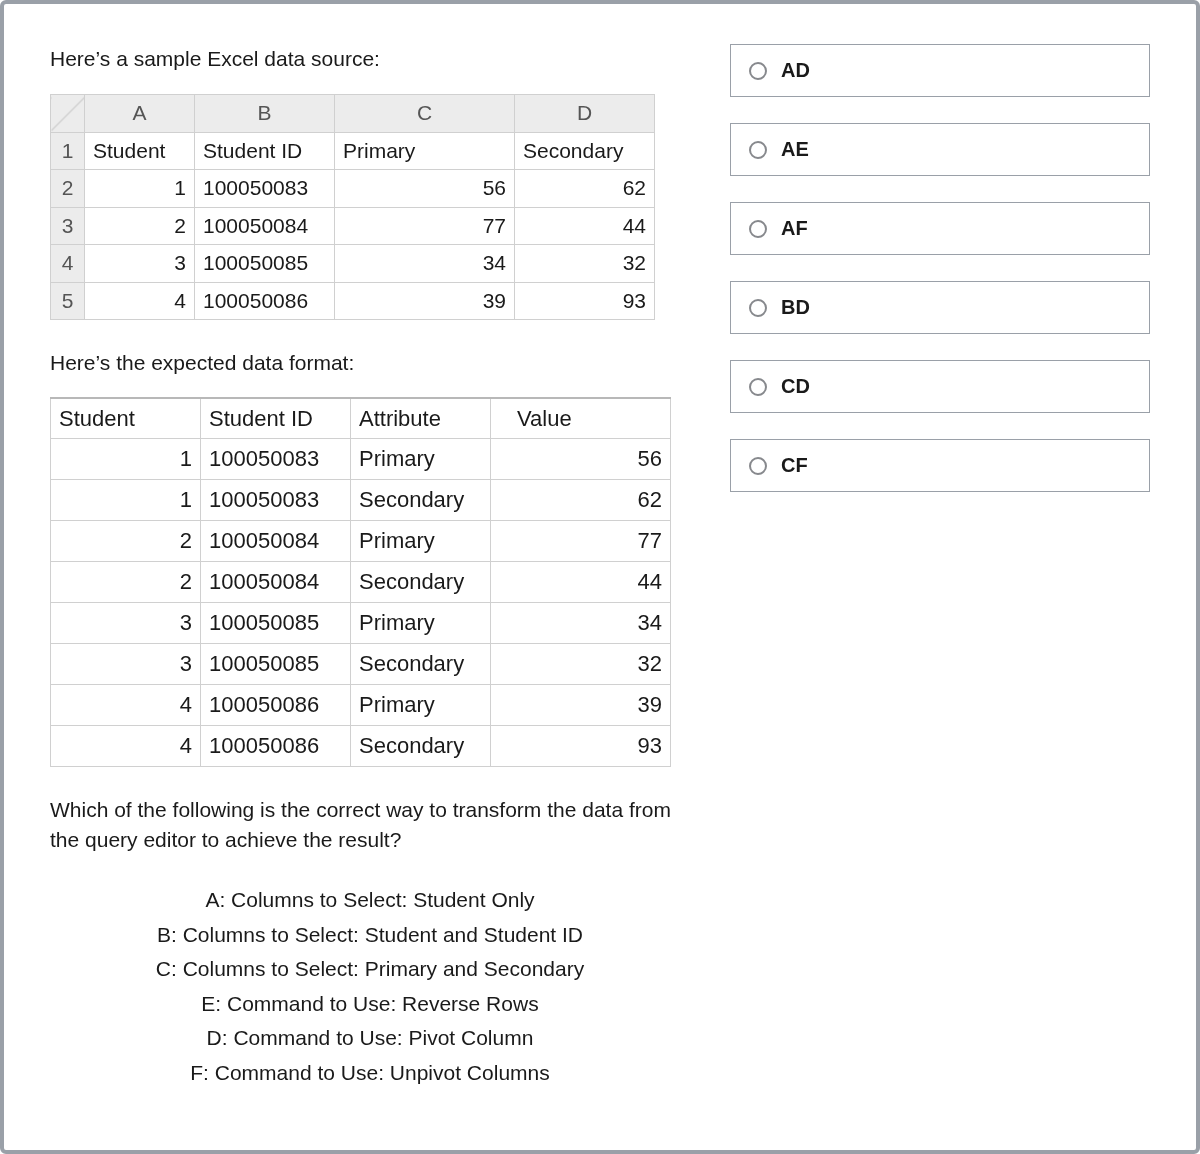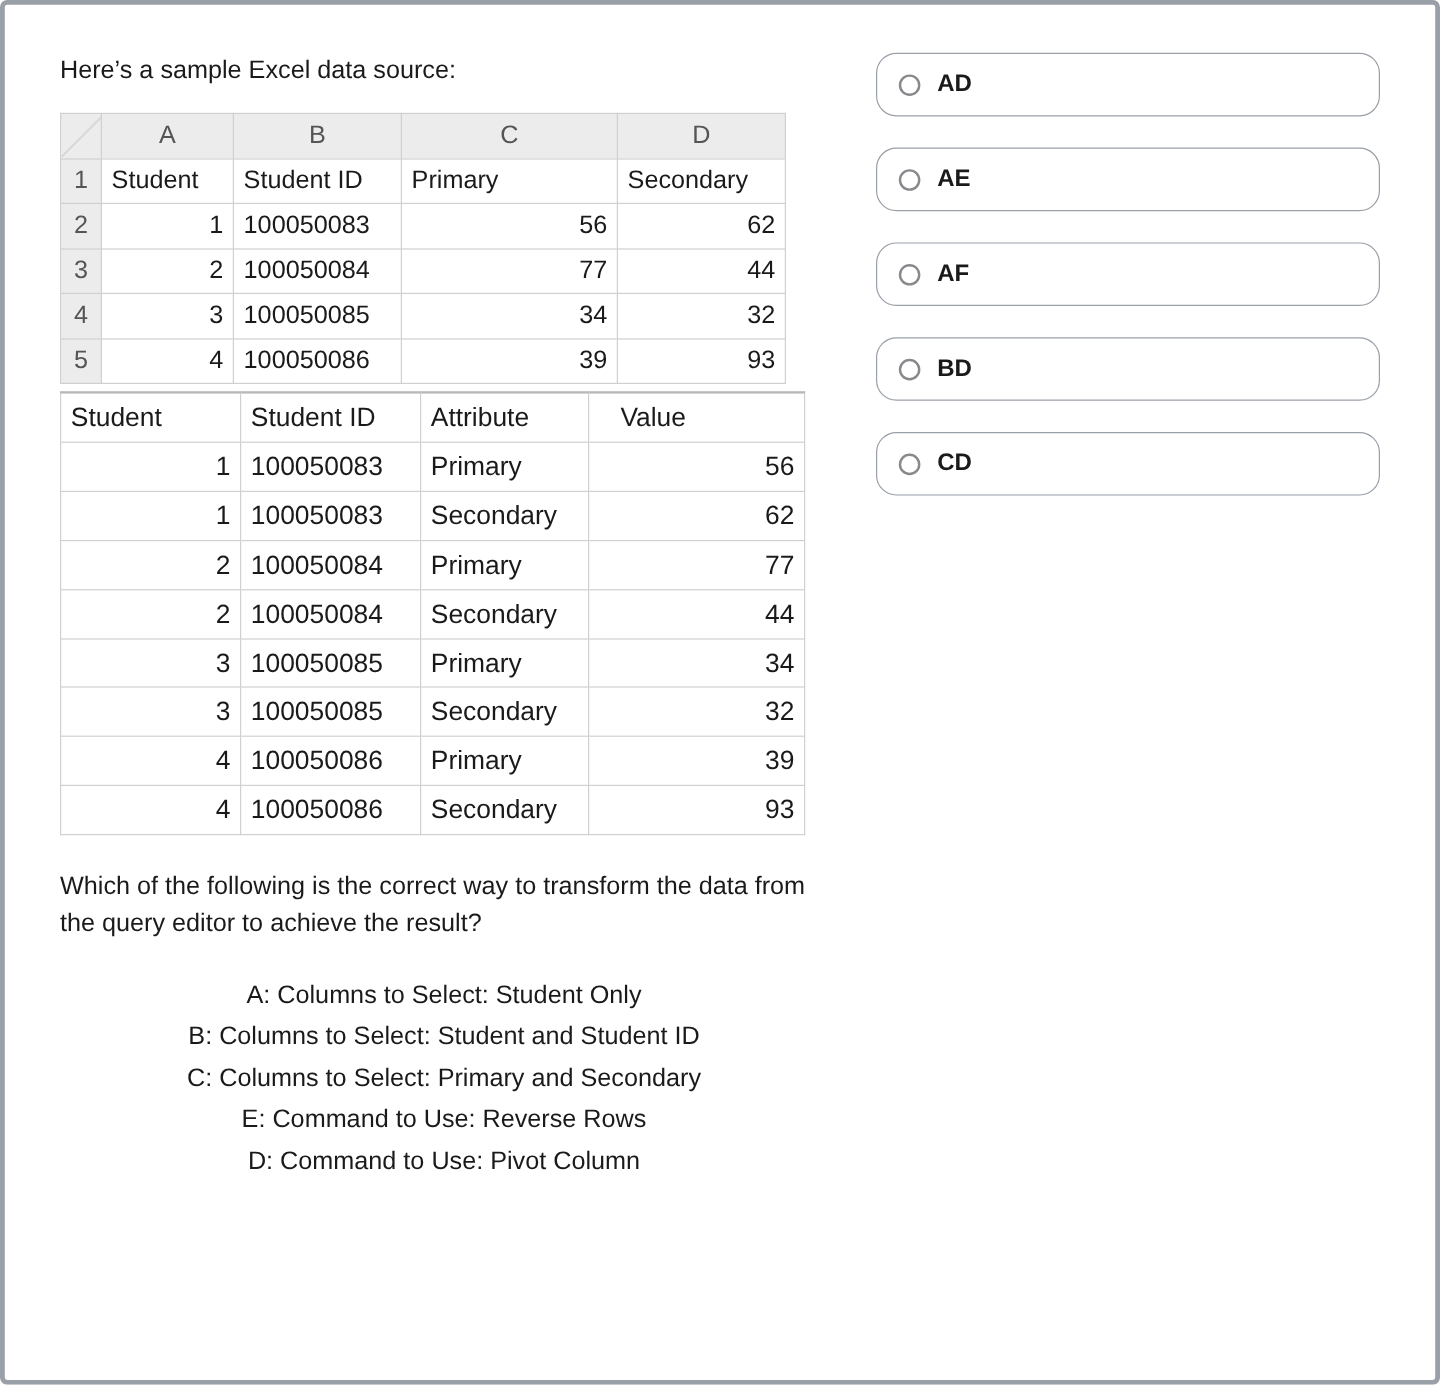--- a/index.html
+++ b/index.html
@@ -82,21 +82,21 @@
   }
   .plain-table td.num { text-align: right; }
   .plain-table th { border-top: 2px solid #b8b8b8; }
 
   .choices-list { margin-top: 30px; text-align: center; }
   .choices-list p { margin: 4px 0; }
 
   
   .answer-option {
     border: 1.5px solid #9aa0a8;
-    border-radius: 17px;
+    border-radius: 0;
     padding: 14px 18px;
     display: flex;
     align-items: center;
     gap: 14px;
     background: #fff;
     cursor: pointer;
     font-size: 20px;
     font-weight: 600;
   }
   .answer-option .radio {
@@ -154,20 +154,21 @@
       <tr>
         <td class="rownum">5</td>
         <td class="num">4</td>
         <td class="txt">100050086</td>
         <td class="num">39</td>
         <td class="num">93</td>
       </tr>
     </tbody>
       </table>
 
+    <p class="intro2">Here’s the expected data format:</p>
 
     <table class="plain-table">
       <tbody>
           <tr>
         <th style="width:150px;">Student</th>
         <th style="width:150px;">Student ID</th>
         <th style="width:140px;">Attribute</th>
         <th style="width:180px;padding-left:26px;">Value</th>
       </tr>
       <tr>
@@ -222,20 +223,21 @@
       </table>
 
     <p class="question-text" style="margin-top:28px;">Which of the following is the correct way to transform the data from the query editor to achieve the result?</p>
 
     <div class="choices-list">
       <p>A: Columns to Select: Student Only</p>
       <p>B: Columns to Select: Student and Student ID</p>
       <p>C: Columns to Select: Primary and Secondary</p>
       <p>E: Command to Use: Reverse Rows</p>
       <p>D: Command to Use: Pivot Column</p>
+      <p>F: Command to Use: Unpivot Columns</p>
     </div>
   </div>
 
   <div class="right-col">
     <div class="answer-option">
       <span class="radio"></span>
       <span>AD</span>
     </div>
     <div class="answer-option">
       <span class="radio"></span>
@@ -245,15 +247,19 @@
       <span class="radio"></span>
       <span>AF</span>
     </div>
     <div class="answer-option">
       <span class="radio"></span>
       <span>BD</span>
     </div>
     <div class="answer-option">
       <span class="radio"></span>
       <span>CD</span>
+    </div>
+    <div class="answer-option">
+      <span class="radio"></span>
+      <span>CF</span>
     </div>
   </div>
 </div>
 
 </body></html>

